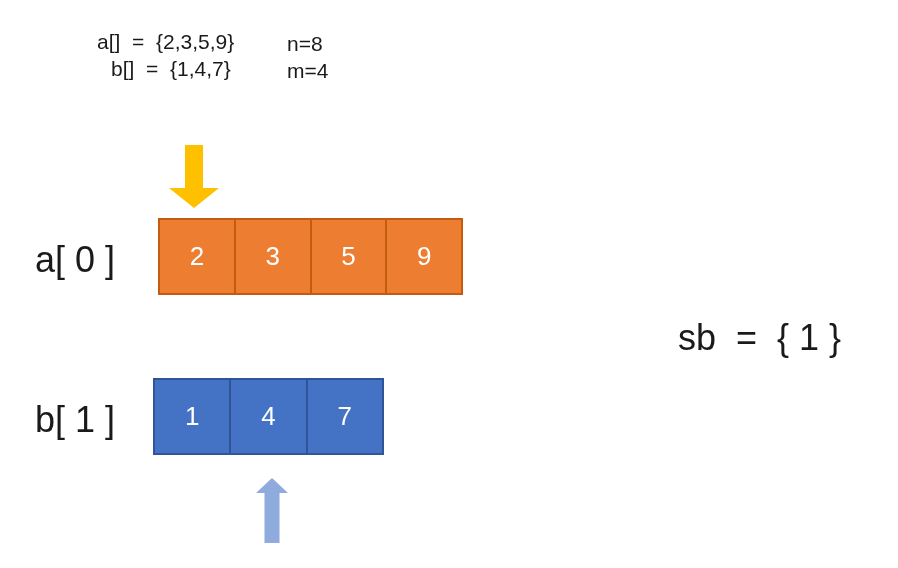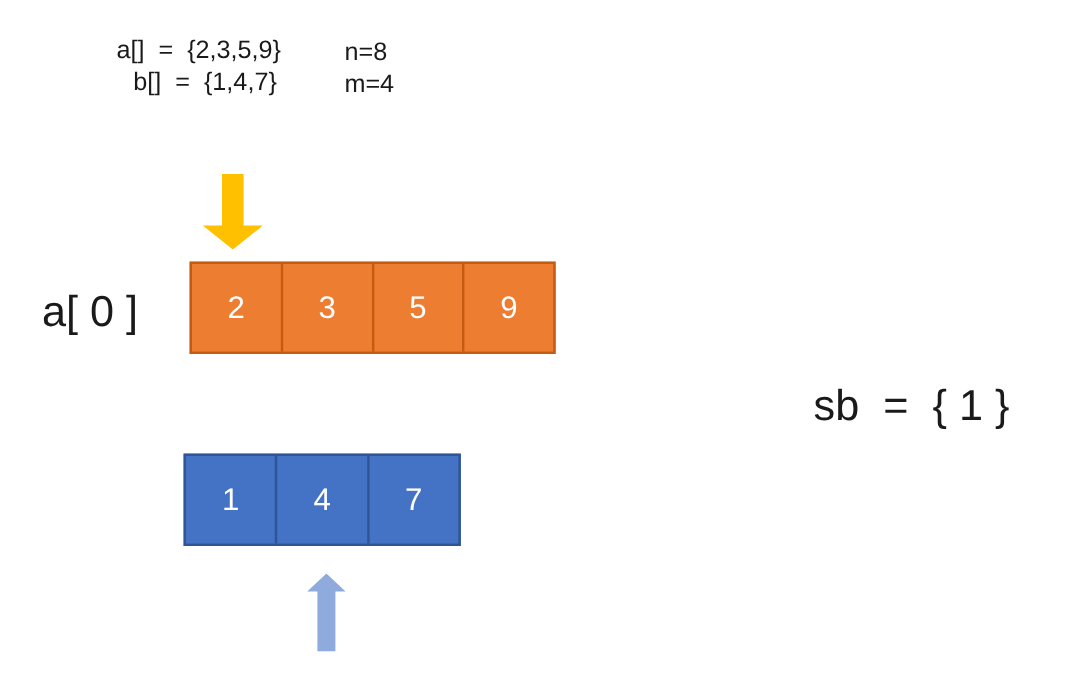--- a/index.html
+++ b/index.html
@@ -61,20 +61,21 @@
   <div class="big label-a">a[ 0 ]</div>
   <div class="array array-a">
     <div class="cell">2</div>
     <div class="cell">3</div>
     <div class="cell">5</div>
     <div class="cell">9</div>
   </div>
 
   <div class="big result">sb  =  { 1 }</div>
 
+  <div class="big label-b">b[ 1 ]</div>
   <div class="array array-b">
     <div class="cell">1</div>
     <div class="cell">4</div>
     <div class="cell">7</div>
   </div>
 
   <svg class="arrow arrow-up" width="32" height="65" viewBox="0 0 32 65" aria-hidden="true">
     <path d="M16 0 L32 15 H23.5 V65 H8.5 V15 H0 Z" fill="#8FAADC"></path>
   </svg>
 

